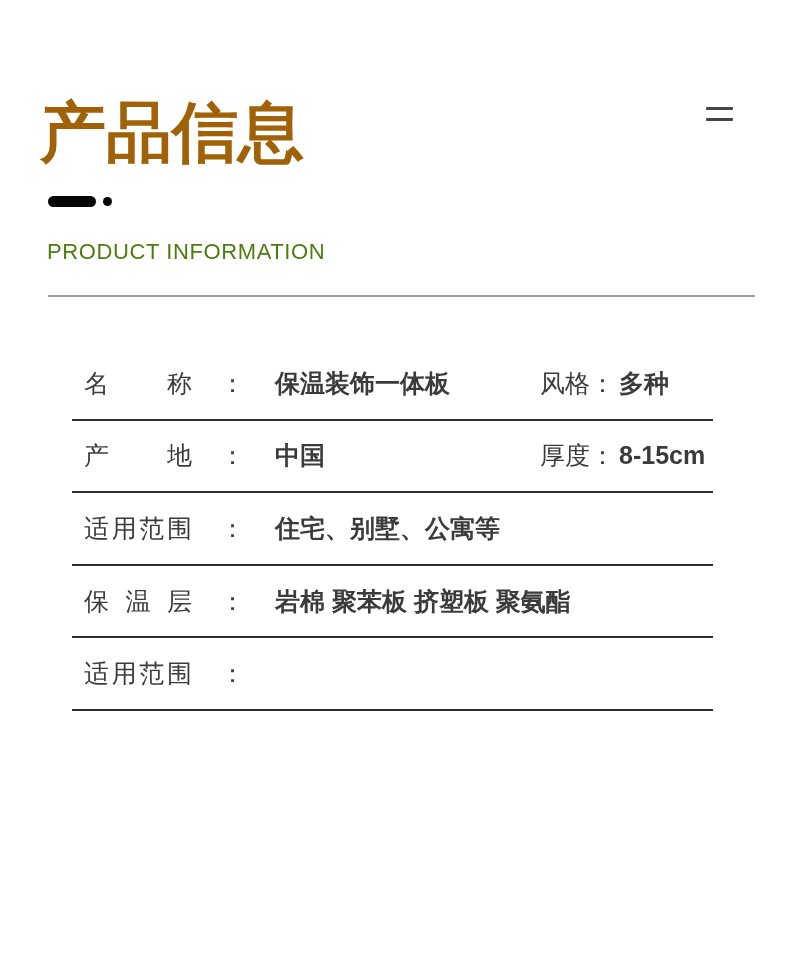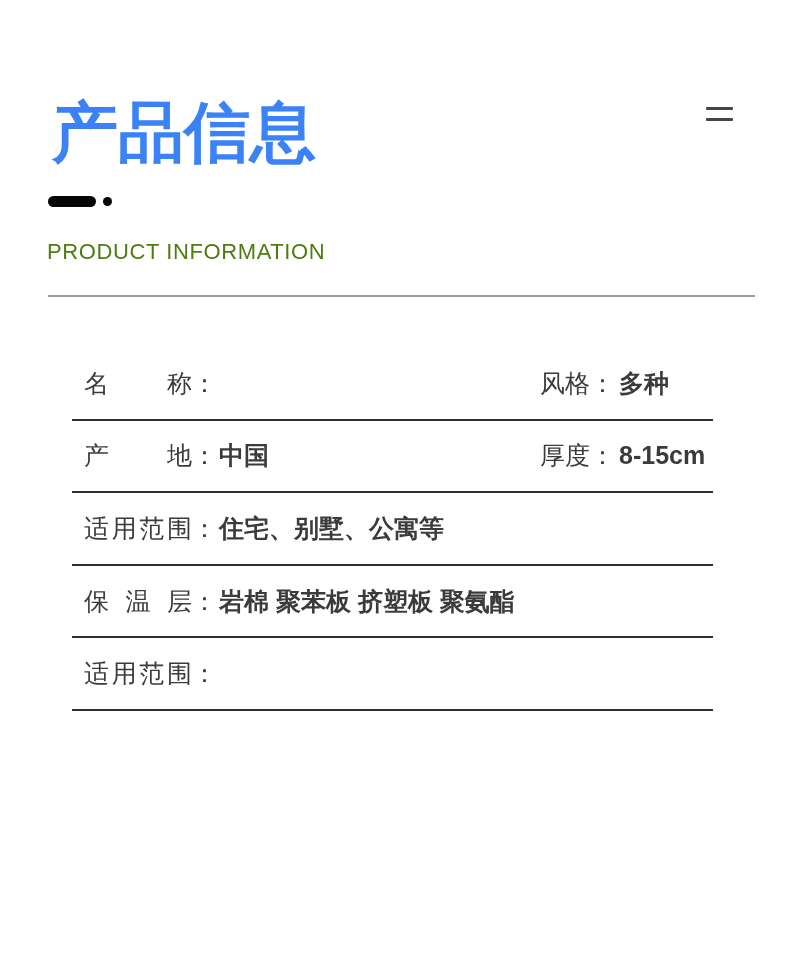--- a/index.html
+++ b/index.html
@@ -7,26 +7,26 @@
   .page {
     position: relative;
     width: 790px;
     height: 976px;
     background: #ffffff;
     overflow: hidden;
     font-family: "Liberation Sans", sans-serif;
   }
   .title {
     position: absolute;
-    left: 52px;
+    left: 40px;
     top: 94px;
     font-size: 66px;
     line-height: 1.18;
     font-weight: 900;
-    color: #3b82f6;
+    color: #a16207;
     letter-spacing: 0px;
     white-space: nowrap;
   }
   .accent-bar {
     position: absolute;
     left: 48px;
     top: 196px;
     width: 48px;
     height: 11px;
     background: #050505;
@@ -88,20 +88,21 @@
     height: 72.6px;
     border-bottom: 2px solid #2f2f2f;
     display: flex;
     align-items: center;
   }
   .cell-left {
     display: flex;
     align-items: center;
     padding-left: 12px;
     white-space: nowrap;
+    gap: 28px;
   }
   .cell-right {
     position: absolute;
     left: 468px;
     top: 0;
     height: 100%;
     display: flex;
     align-items: center;
     white-space: nowrap;
   }
@@ -133,20 +134,21 @@
   <div class="subtitle">PRODUCT INFORMATION</div>
 
   <div class="divider"></div>
 
   <div class="spec-table">
 
     <div class="trow">
       <div class="cell-left">
         <span class="lbl">名称</span>
           <span class="colon">：</span>
+          <span class="val">保温装饰一体板</span>
       </div>
       <div class="cell-right">
         <span>风格</span>
           <span class="colon">：</span>
           <span class="val">多种</span>
       </div>
     </div>
 
     <div class="trow">
       <div class="cell-left">

